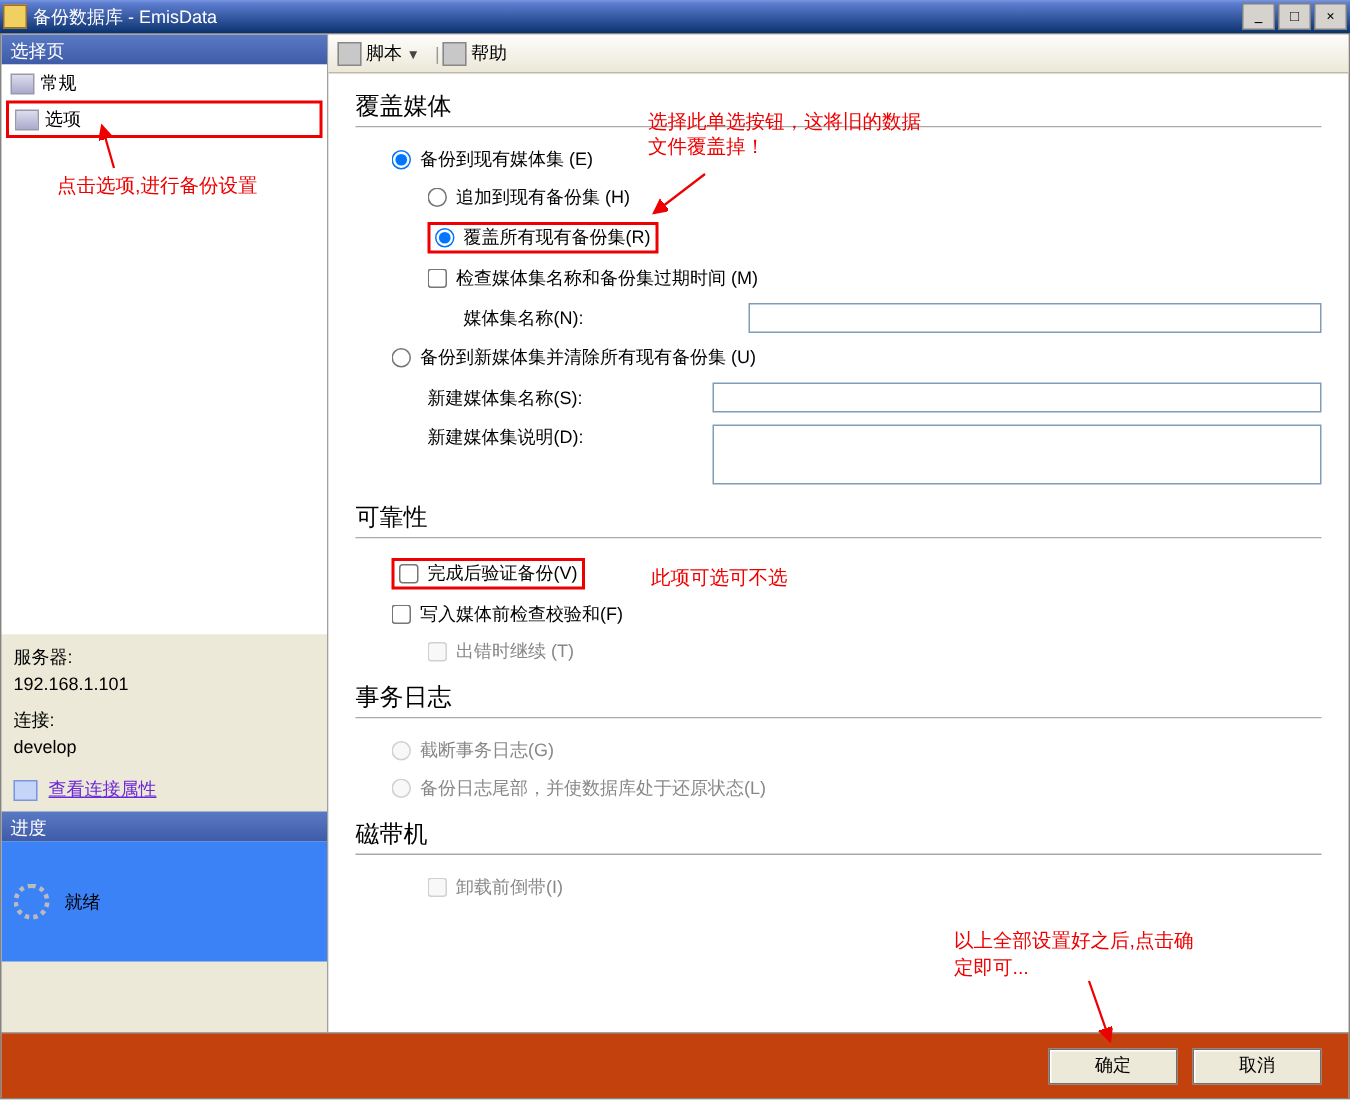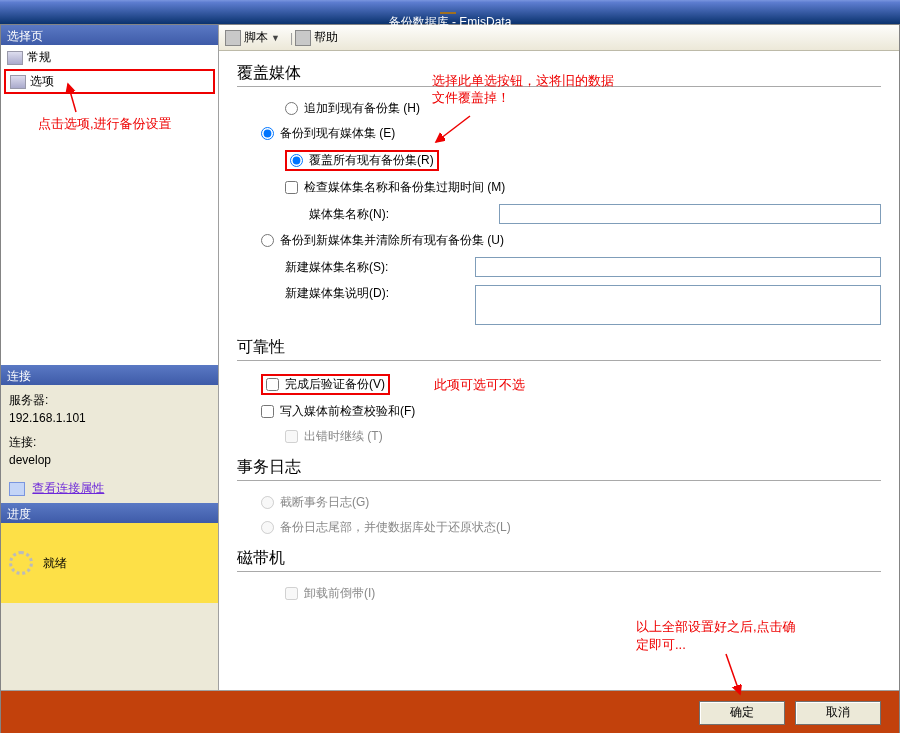--- a/index.html
+++ b/index.html
@@ -13,23 +13,22 @@
   position: relative;
 }
 
 
 .titlebar {
   height: 22px;
   background: linear-gradient(to bottom, #7a96df, #5d7dd0 10%, #0a326e);
   color: #fff;
   display: flex;
   align-items: center;
-  padding: 12px 2px;
-  font-size: 12px;
-  flex-direction: column;
+  padding: 0 2px;
+  font-size: 12px;
 }
 .titlebar .icon { width: 16px; height: 16px; margin-right: 4px; background: #f0d060; border: 1px solid #a07020; }
 .titlebar .title { flex: 1; }
 .titlebar .winbtns { display: flex; }
 .winbtn {
   width: 22px; height: 18px;
   background: #d6d3ce;
   border: 1px solid #808080;
   margin-left: 2px;
   display: flex; align-items: center; justify-content: center;
@@ -79,21 +78,21 @@
   color: #e00;
   position: absolute;
   font-size: 13px;
   pointer-events: none;
 }
 
 .connbox { background: #ece9d8; padding: 6px 8px; font-size: 12px; line-height: 1.5; }
 .connbox .link { color: #6d28d9; text-decoration: underline; }
 .connbox .cicon { display: inline-block; width: 16px; height: 14px; background: #c4d5f7; border: 1px solid #7a96df; margin-right: 4px; vertical-align: middle; }
 
-.progbox { background: #fde047; padding: 10px 8px; height: 80px; display: flex; align-items: center; }
+.progbox { background: #3b82f6; padding: 10px 8px; height: 80px; display: flex; align-items: center; }
 .spinner {
   width: 24px; height: 24px; border-radius: 50%;
   border: 3px dotted #bbb;
   margin-right: 10px;
 }
 
 
 .content { flex: 1; display: flex; flex-direction: column; background: #ffffff; }
 .toolbar {
   height: 26px;
@@ -183,34 +182,33 @@
     <div class="winbtn">□</div>
     <div class="winbtn">×</div>
   </div>
 </div>
 
 <div class="mainframe">
 <div class="mainbody">
 
   <div class="sidebar">
     <div class="sidehdr">选择页</div>
-    <div class="sidebox" style="height:320px;">
+    <div class="sidebox" style="height:380px;">
       <div class="navitem">
         <span class="nicon"></span>
         <span>常规</span>
       </div>
       <div class="navhighlight">
         <div class="navitem">
           <span class="nicon"></span>
           <span>选项</span>
         </div>
       </div>
     </div>
 
-    <div class="sidehdr">连接</div>
     <div class="connbox">
       <div>服务器:</div>
       <div>192.168.1.101</div>
       <div style="height:6px"></div>
       <div>连接:</div>
       <div>develop</div>
       <div style="height:10px"></div>
       <div>
         <span class="cicon"></span>
         <span class="link">查看连接属性</span>
@@ -236,30 +234,30 @@
         <span class="ticon"></span>
         <span>帮助</span>
       </div>
     </div>
 
     <div class="scrollarea">
 
       <div class="group">
         <div class="group-title">覆盖媒体</div>
 
+        <div class="row indent1">
+          <label>
+            <input type="radio" name="media" checked="" style="">
+            <span>备份到现有媒体集 (E)</span>
+          </label>
+        </div>
         <div class="row indent2">
           <label>
             <input type="radio" name="existing" style="">
             <span>追加到现有备份集 (H)</span>
-          </label>
-        </div>
-        <div class="row indent1">
-          <label>
-            <input type="radio" name="media" checked="" style="">
-            <span>备份到现有媒体集 (E)</span>
           </label>
         </div>
         <div class="row indent2">
           <span class="redbox">
             <label>
               <input type="radio" name="existing" checked="" style="">
               <span>覆盖所有现有备份集(R)</span>
             </label>
           </span>
         </div>

